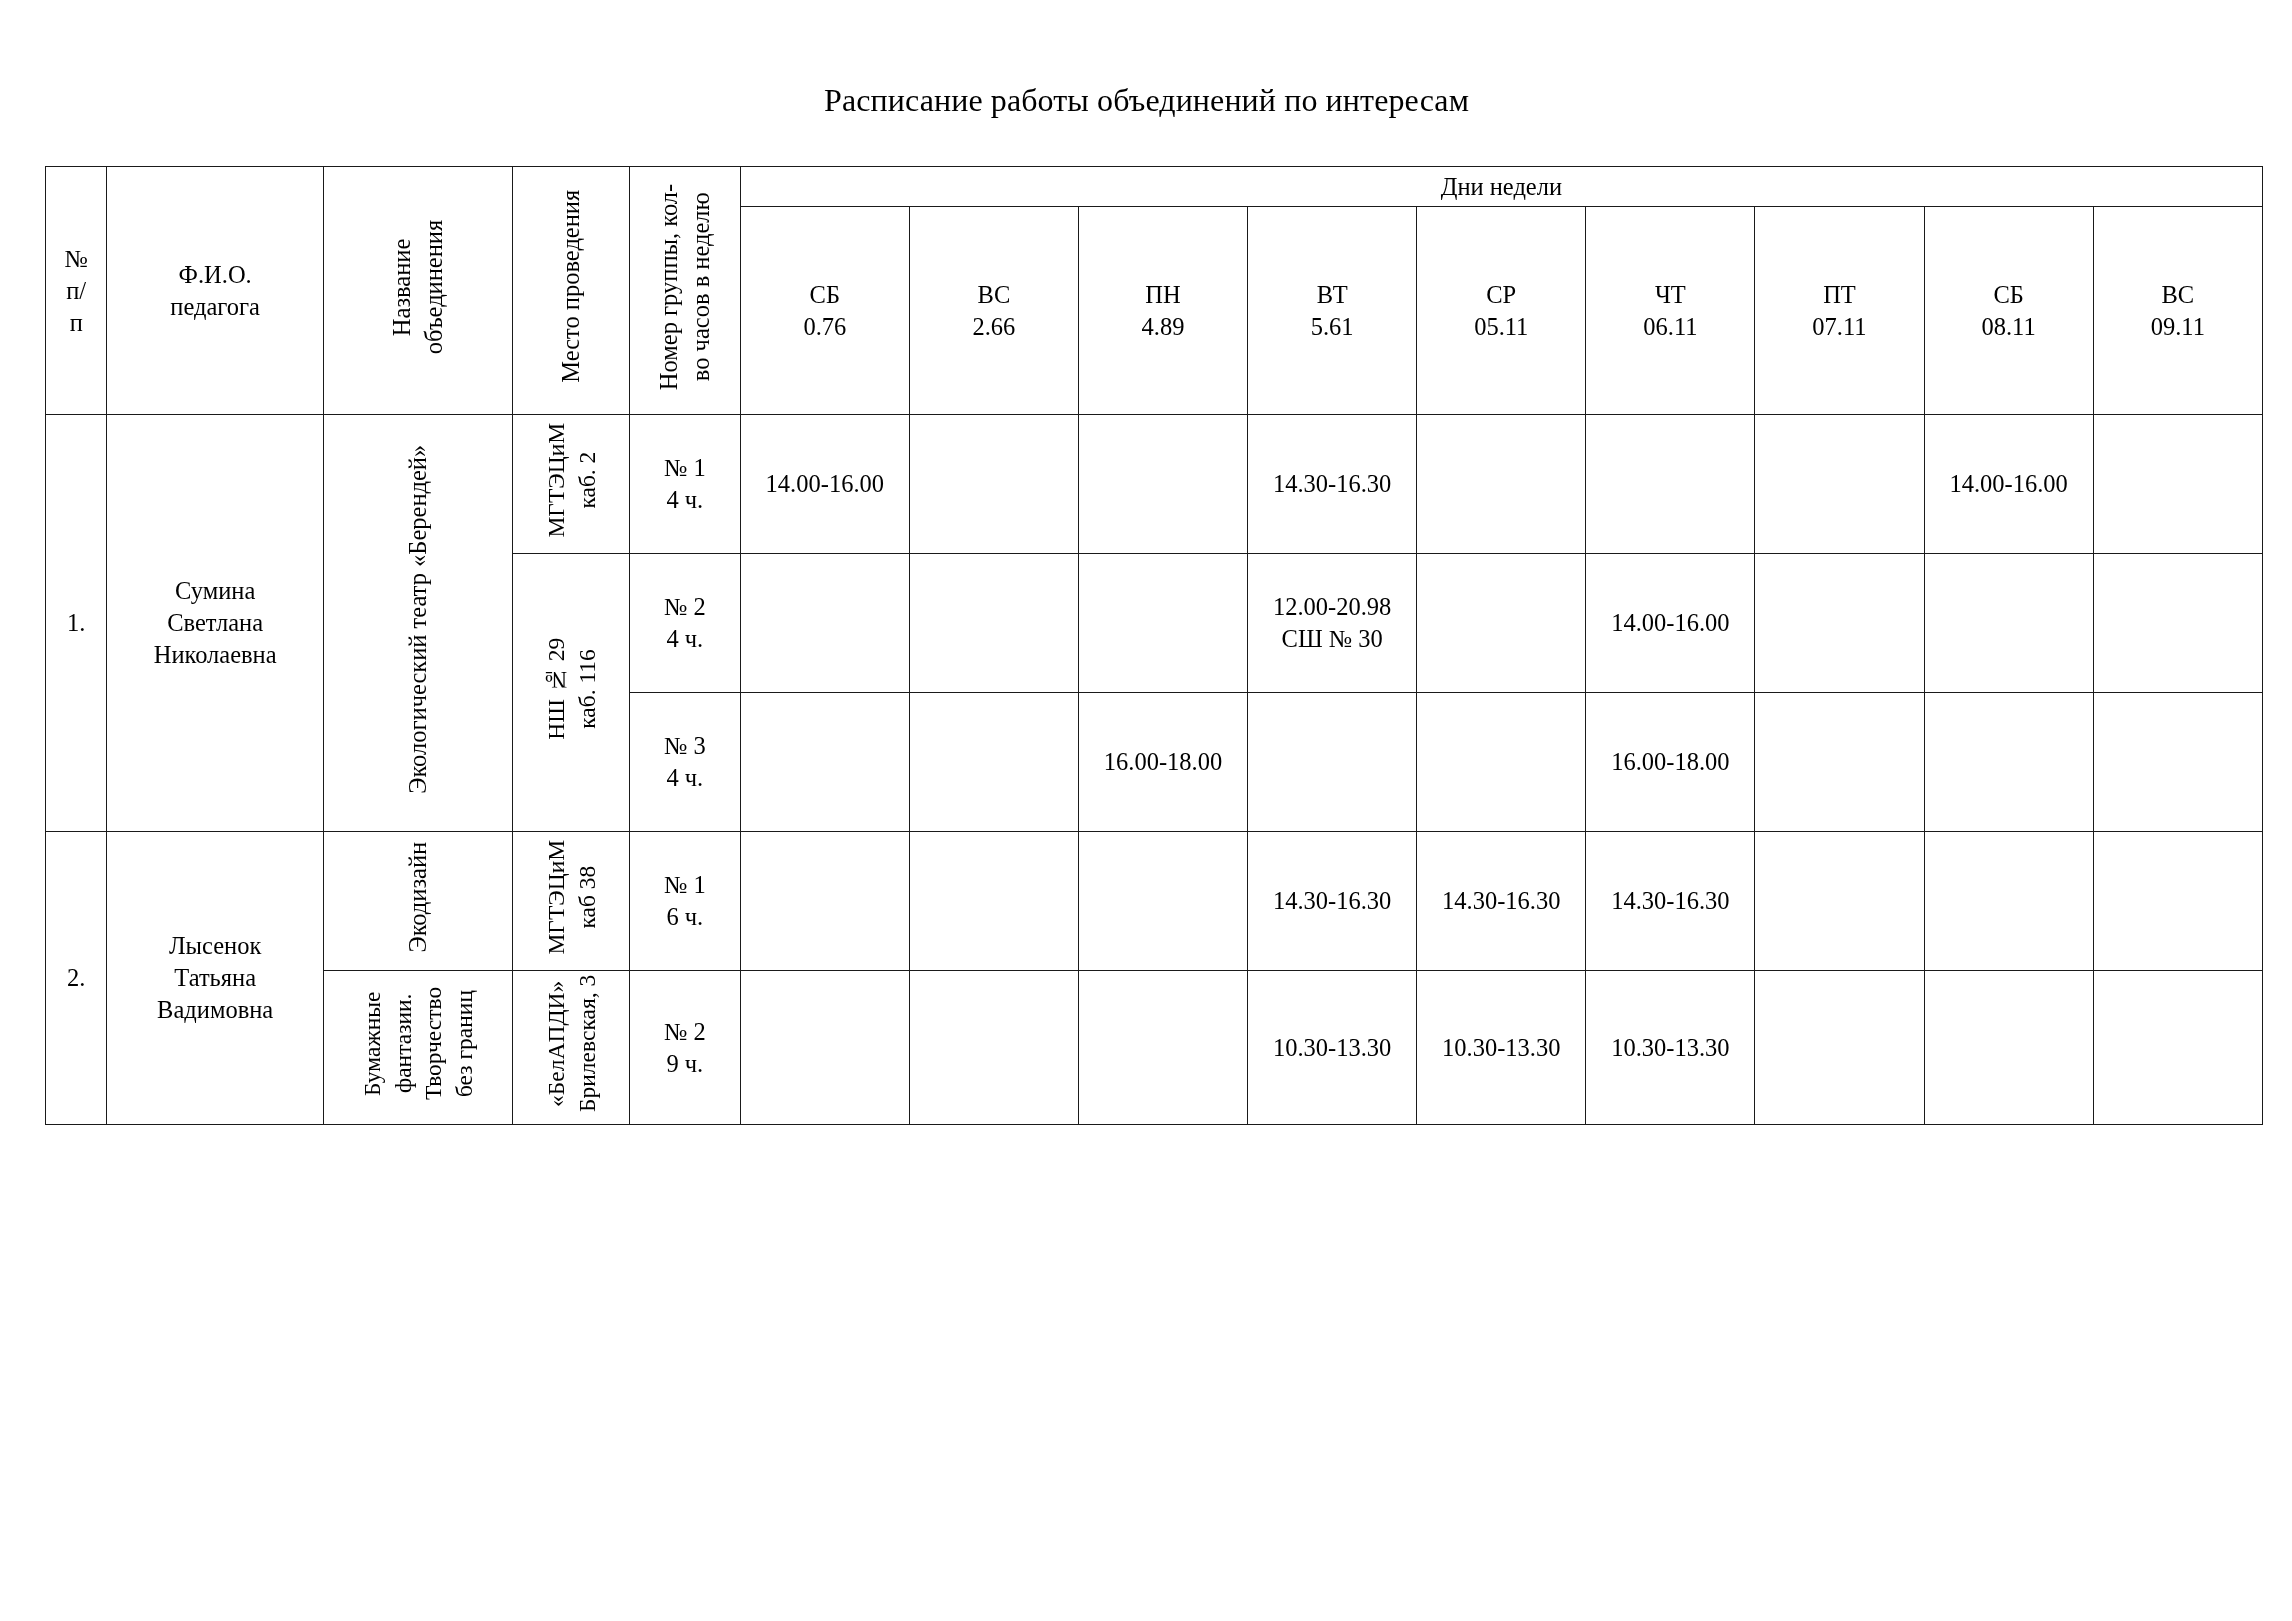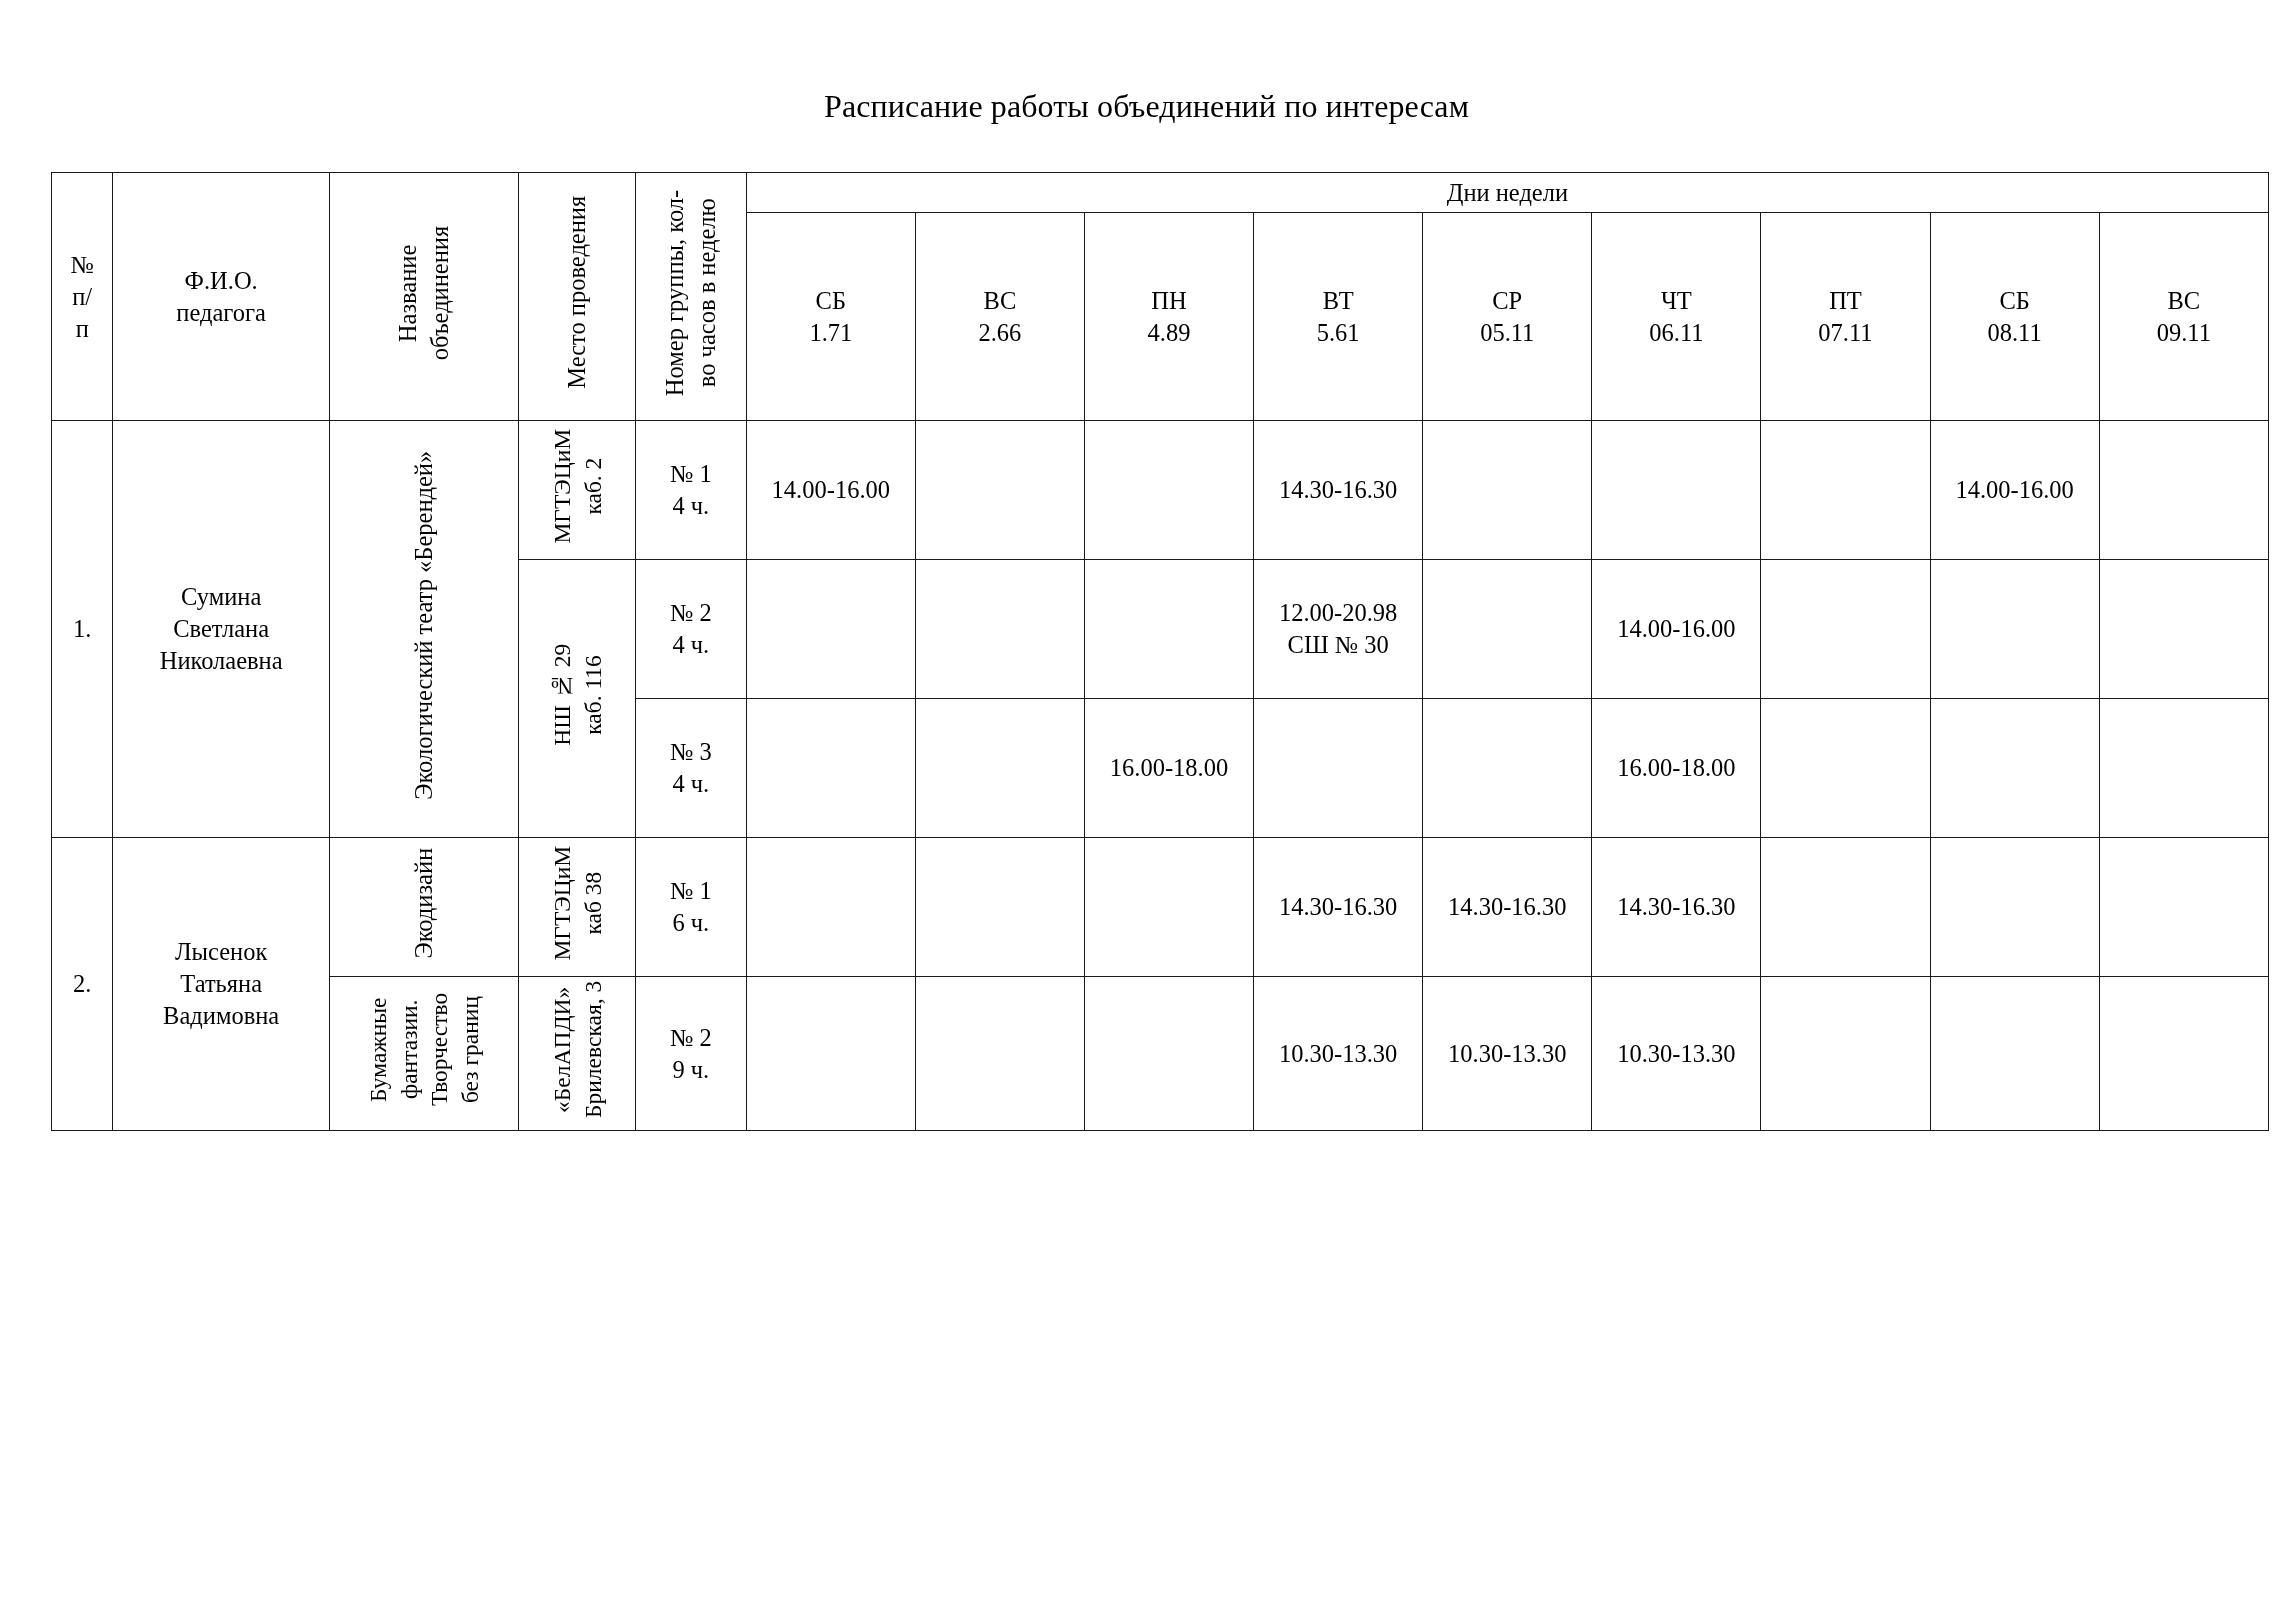--- a/index.html
+++ b/index.html
@@ -13,21 +13,21 @@
     font-family: "Liberation Serif", "DejaVu Serif", serif;
     color: #000000;
     position: relative;
     overflow: hidden;
   }
 
   .page {
     width: 2293px;
     height: 1360px;
     box-sizing: border-box;
-    padding: 14px;
+    padding: 8px;
     position: relative;
   }
 
   
   .doc-title {
     text-align: center;
     font-size: 32px;
     line-height: 1.32;
     font-weight: 400;
     padding-top: 71px;
@@ -153,21 +153,21 @@
         <td rowspan="2" class="vert">
           <span class="vert-inner">Номер группы, кол-
 во часов в неделю</span>
         </td>
         <td colspan="9" class="hdr-days">Дни недели</td>
       </tr>
 
       <tr class="row-head-tall">
         <td class="hdr-day">
           <span class="dow">СБ</span>
-          <span class="dat">1.71</span>
+          <span class="dat">0.76</span>
         </td>
         <td class="hdr-day">
           <span class="dow">ВС</span>
           <span class="dat">2.66</span>
         </td>
         <td class="hdr-day">
           <span class="dow">ПН</span>
           <span class="dat">4.89</span>
         </td>
         <td class="hdr-day">

